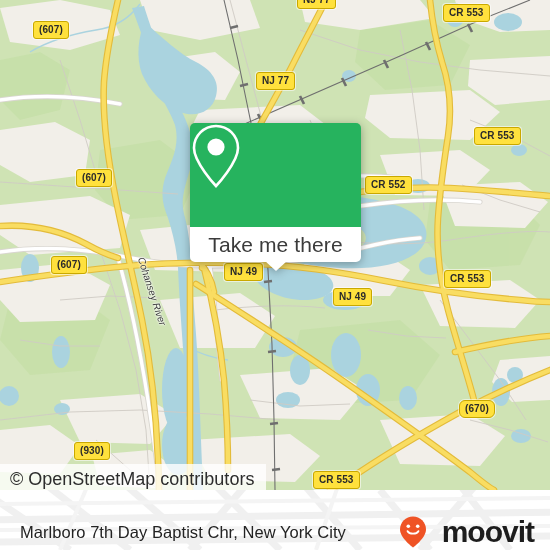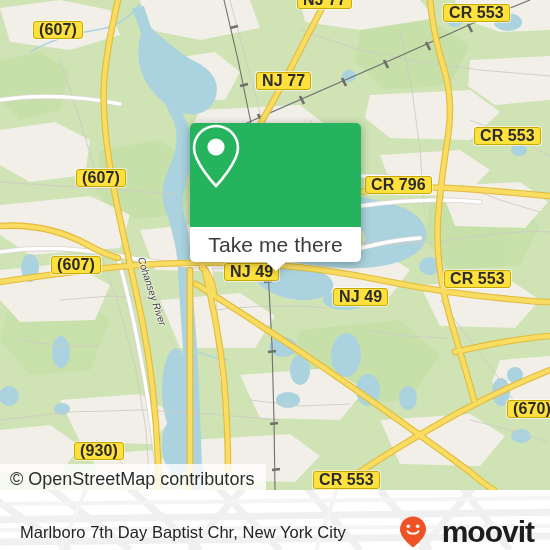--- a/index.html
+++ b/index.html
@@ -19,21 +19,21 @@
   }
   #map svg { position: absolute; left: 0; top: 0; }
 
   
   .shield {
     position: absolute;
     background: #ffe13d;
     border: 1.2px solid #c9a800;
     border-radius: 3px;
     color: #2b2b2b;
-    font-size: 16px;
+    font-size: 10px;
     font-weight: bold;
     line-height: 13px;
     padding: 1px 5px 2px 5px;
     white-space: nowrap;
     letter-spacing: 0.1px;
     font-family: "Liberation Sans", sans-serif;
     box-shadow: 0 0 0 1px rgba(255,255,255,0.55);
     z-index: 6;
   }
 
@@ -354,26 +354,26 @@
         </g>
       </g>
     </svg>
 
     <div class="shield" style="left:33px;  top:21px;">(607)</div>
     <div class="shield" style="left:443px; top:4px;">CR 553</div>
     <div class="shield" style="left:256px; top:72px;">NJ 77</div>
     <div class="shield" style="left:297px; top:-9px;">NJ 77</div>
     <div class="shield" style="left:474px; top:127px;">CR 553</div>
     <div class="shield" style="left:76px;  top:169px;">(607)</div>
-    <div class="shield" style="left:365px; top:176px;">CR 796</div>
+    <div class="shield" style="left:365px; top:176px;">CR 552</div>
     <div class="shield" style="left:51px;  top:256px;">(607)</div>
     <div class="shield" style="left:224px; top:263px;">NJ 49</div>
     <div class="shield" style="left:444px; top:270px;">CR 553</div>
     <div class="shield" style="left:333px; top:288px;">NJ 49</div>
-    <div class="shield" style="left:507px; top:400px;">(670)</div>
+    <div class="shield" style="left:459px; top:400px;border-radius:6px;">(670)</div>
     <div class="shield" style="left:74px;  top:442px;">(930)</div>
     <div class="shield" style="left:313px; top:471px;">CR 553</div>
 
     <div class="river-label" style="left:141px; top:252px; transform: rotate(72deg); transform-origin: 0 50%;">Cohansey River</div>
 
     <div id="callout">
       <div class="card-green">
         <svg width="52" height="66" viewBox="0 0 52 66">
           <path d="M26 3 C13.8 3 4 12.8 4 25 C4 39.5 26 63 26 63 C26 63 48 39.5 48 25 C48 12.8 38.2 3 26 3 Z" fill="none" stroke="#ffffff" stroke-width="2.6"></path>
           <circle cx="26" cy="24" r="8.6" fill="#ffffff"></circle>

